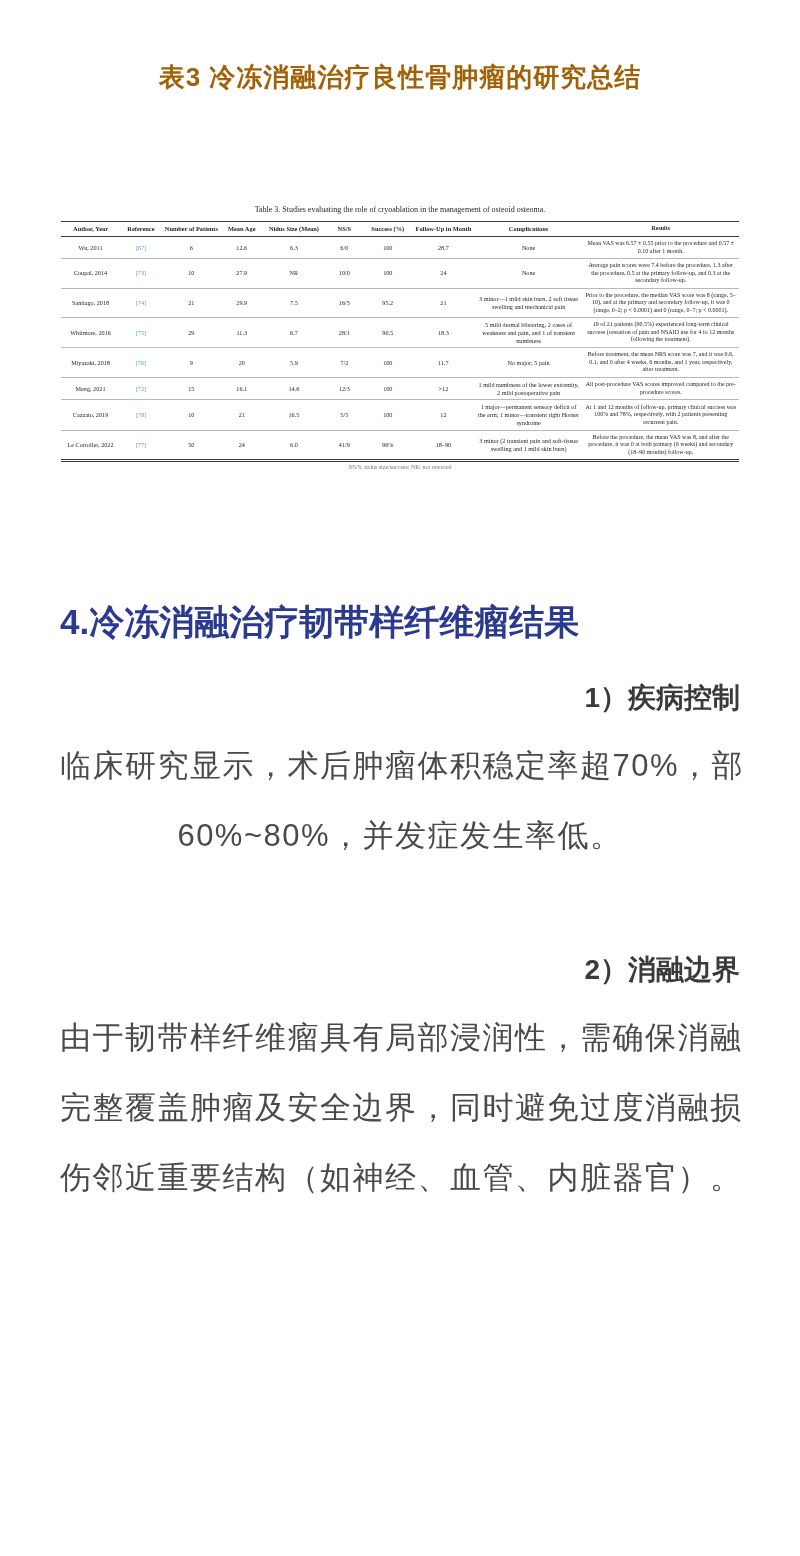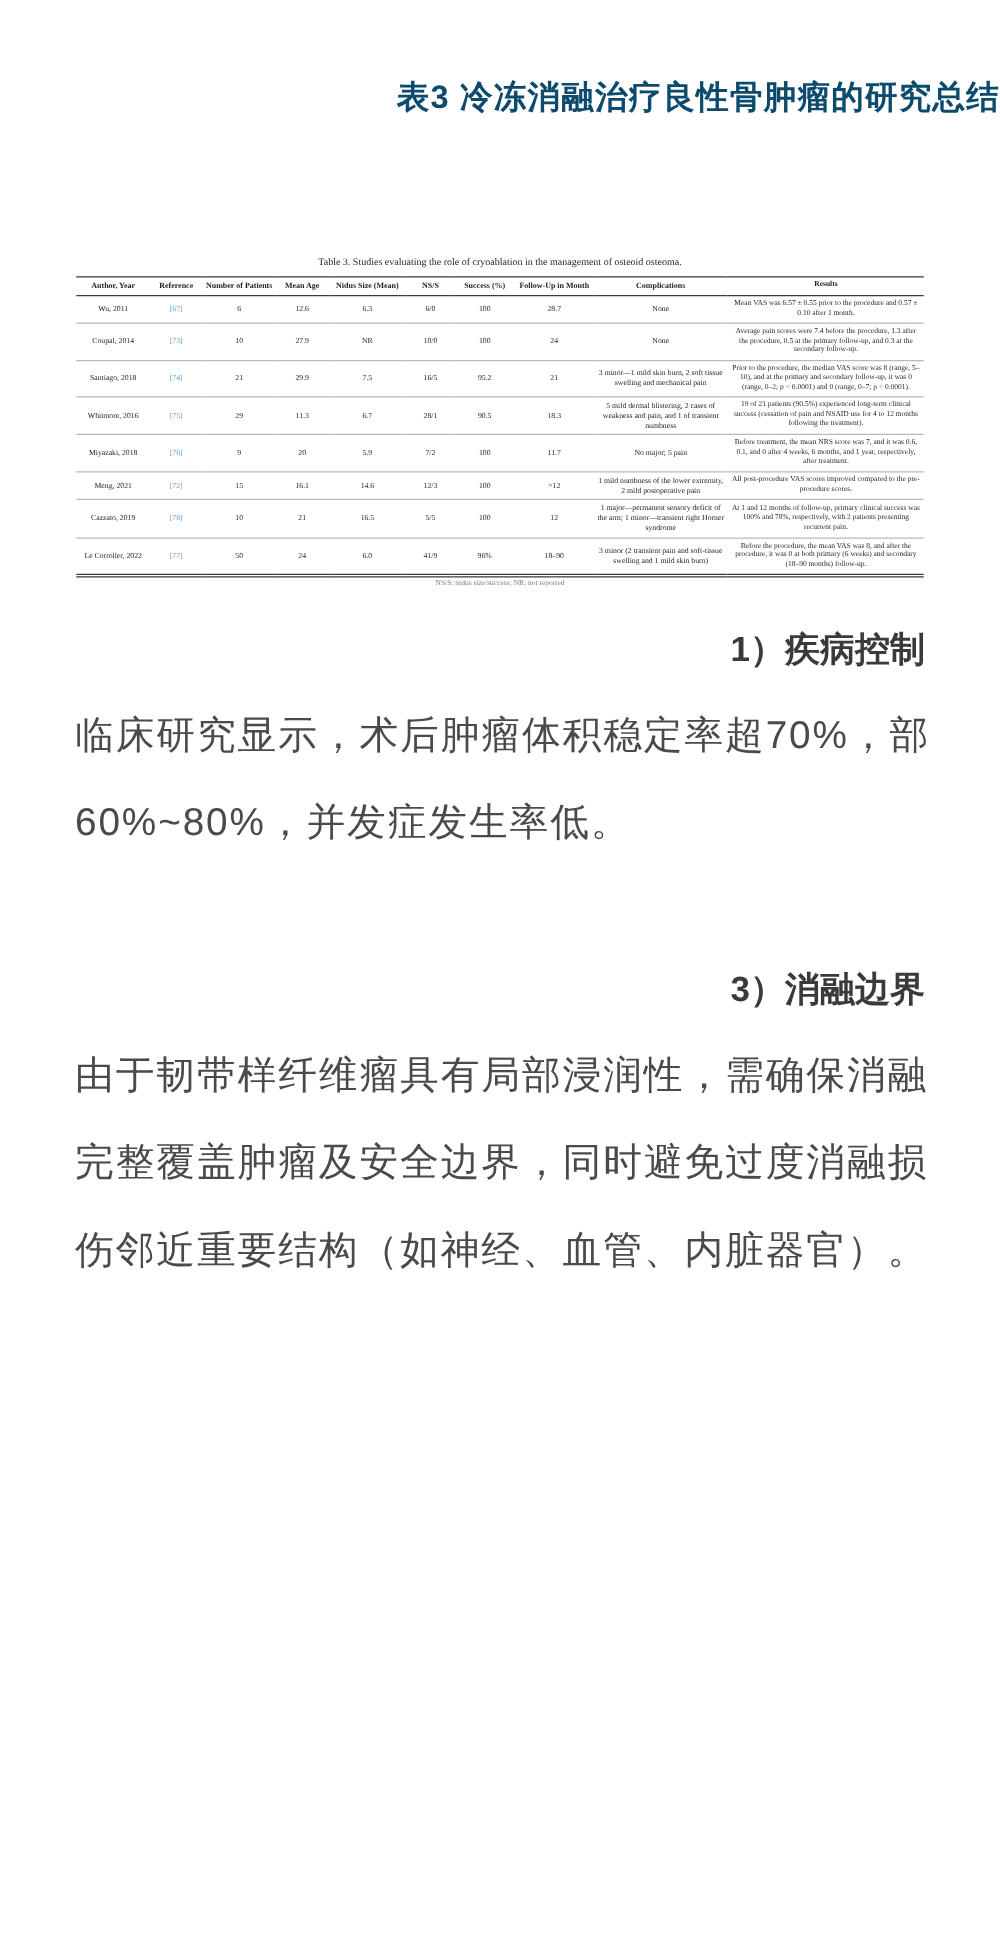--- a/index.html
+++ b/index.html
@@ -7,24 +7,24 @@
   body { font-family: "Liberation Sans", "DejaVu Sans", sans-serif; }
   .page {
     width: 800px;
     min-height: 1556px;
     margin: 0 auto;
     background: #ffffff;
     overflow: hidden;
   }
   .doc-title {
     margin-top: 57px;
-    text-align: right;
+    text-align: center;
     font-size: 26px;
     font-weight: bold;
-    color: #0c4a6e;
+    color: #a16207;
     letter-spacing: 1px;
     line-height: 40px;
   }
   
   .table-figure {
     width: 678px;
     margin: 108px auto 0 auto;
     font-family: "Liberation Serif", "DejaVu Serif", serif;
     color: #2b2b2b;
     -webkit-filter: blur(0.2px);
@@ -102,20 +102,21 @@
   .sub-heading.first { margin-top: 32px; }
   .sub-heading.second { margin-top: 80px; }
   .paragraph { margin-top: 14px; }
   .body-line {
     font-size: 31px;
     color: #4a4a4a;
     line-height: 70px;
     height: 70px;
     letter-spacing: 1.5px;
     white-space: nowrap;
+    text-align: center;
   }
 </style>
 </head>
 <body>
 
 <div class="page">
 
   <div class="doc-title">表3 冷冻消融治疗良性骨肿瘤的研究总结</div>
 
   <div class="table-figure">
@@ -232,28 +233,29 @@
             <td>3 minor (2 transient pain and soft-tissue swelling and 1 mild skin burn)</td>
             <td>Before the procedure, the mean VAS was 8, and after the procedure, it was 0 at both primary (6 weeks) and secondary (18–90 months) follow-up.</td>
           </tr>
         </tbody>
     </table>
     <div class="tbl-footnote-clip">NS/S: nidus size/success; NR: not reported</div>
   </div>
 
   <div class="content">
 
+    <div class="section-heading">4.冷冻消融治疗韧带样纤维瘤结果</div>
 
     <div class="sub-heading first">1）疾病控制</div>
     <div class="paragraph">
       <div class="body-line">临床研究显示，术后肿瘤体积稳定率超70%，部</div>
       <div class="body-line">60%~80%，并发症发生率低。</div>
     </div>
 
-    <div class="sub-heading second">3）消融边界</div>
+    <div class="sub-heading second">2）消融边界</div>
     <div class="paragraph">
       <div class="body-line">由于韧带样纤维瘤具有局部浸润性，需确保消融</div>
       <div class="body-line">完整覆盖肿瘤及安全边界，同时避免过度消融损</div>
       <div class="body-line">伤邻近重要结构（如神经、血管、内脏器官）。</div>
     </div>
 
   </div>
 </div>
 
 </body></html>

